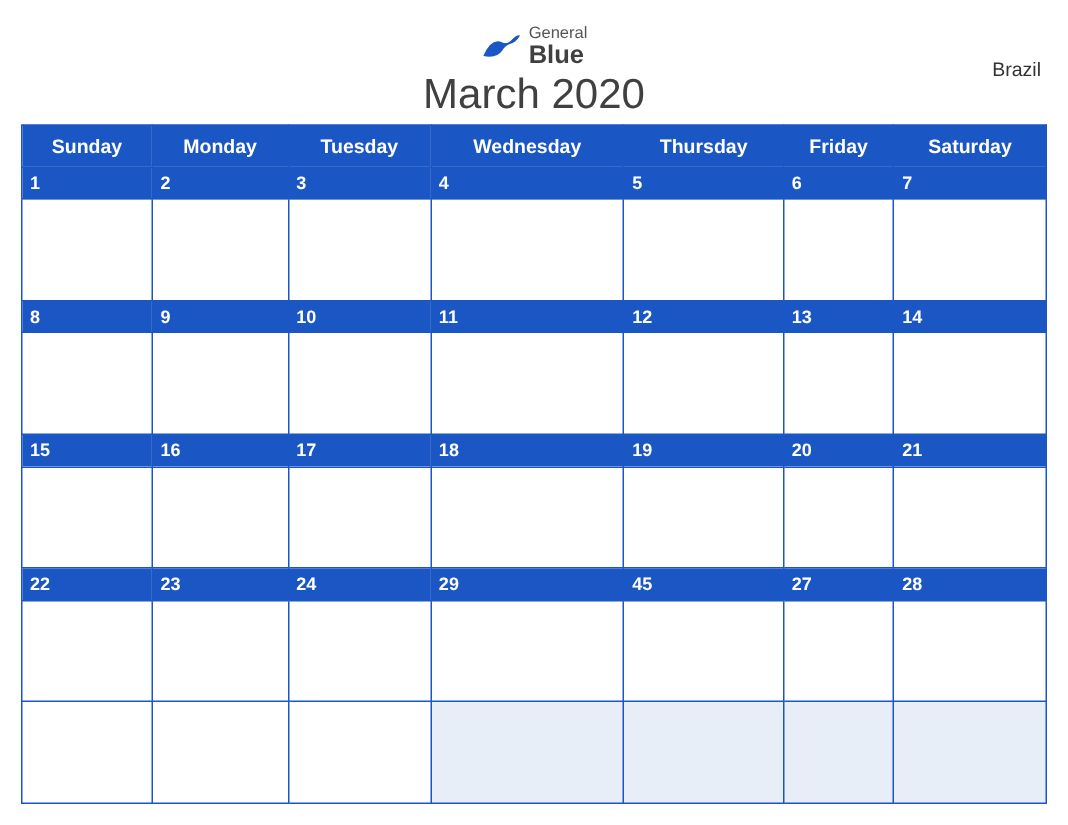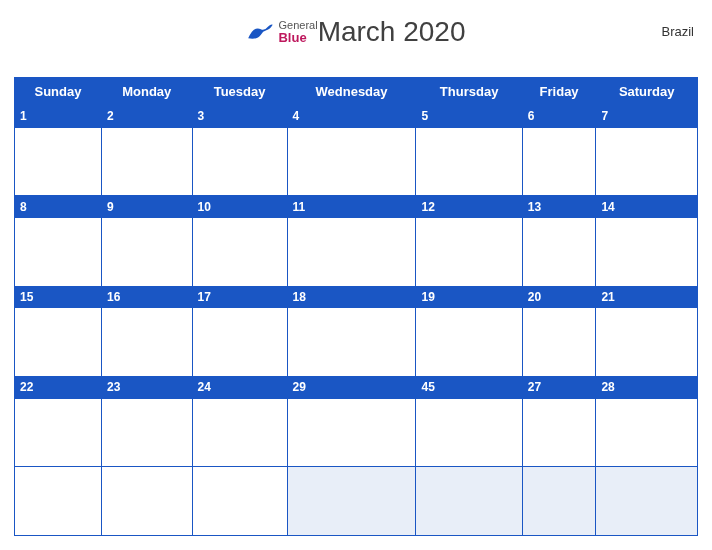--- a/index.html
+++ b/index.html
@@ -13,30 +13,31 @@
       padding: 10px 14px 14px 14px;
     }
 
     
     .header {
       display: flex;
       align-items: center;
       justify-content: center;
       position: relative;
       padding: 6px 0 4px 0;
+      flex-direction: column;
     }
     .logo-text-general {
       font-size: 11px;
       color: #555;
       font-weight: normal;
       line-height: 1.1;
     }
     .logo-text-blue {
-      font-size: 13px;
-      color: #be185d;
+      font-size: 17px;
+      color: #404040;
       font-weight: bold;
       line-height: 1.1;
     }
     .logo-bird {
       width: 28px;
       height: 20px;
     }
     .logo-wrapper {
       display: flex;
       align-items: center;
@@ -58,21 +59,20 @@
       font-size: 13px;
       color: #333;
       top: 50%;
       transform: translateY(-50%);
     }
 
     table {
       width: 100%;
       border-collapse: collapse;
       flex: 1;
-      margin-top: 25px;
     }
     table th {
       background-color: #1a56c4;
       color: #fff;
       font-size: 13px;
       font-weight: bold;
       text-align: center;
       padding: 6px 2px;
       border: 1.5px solid #1a56c4;
     }

